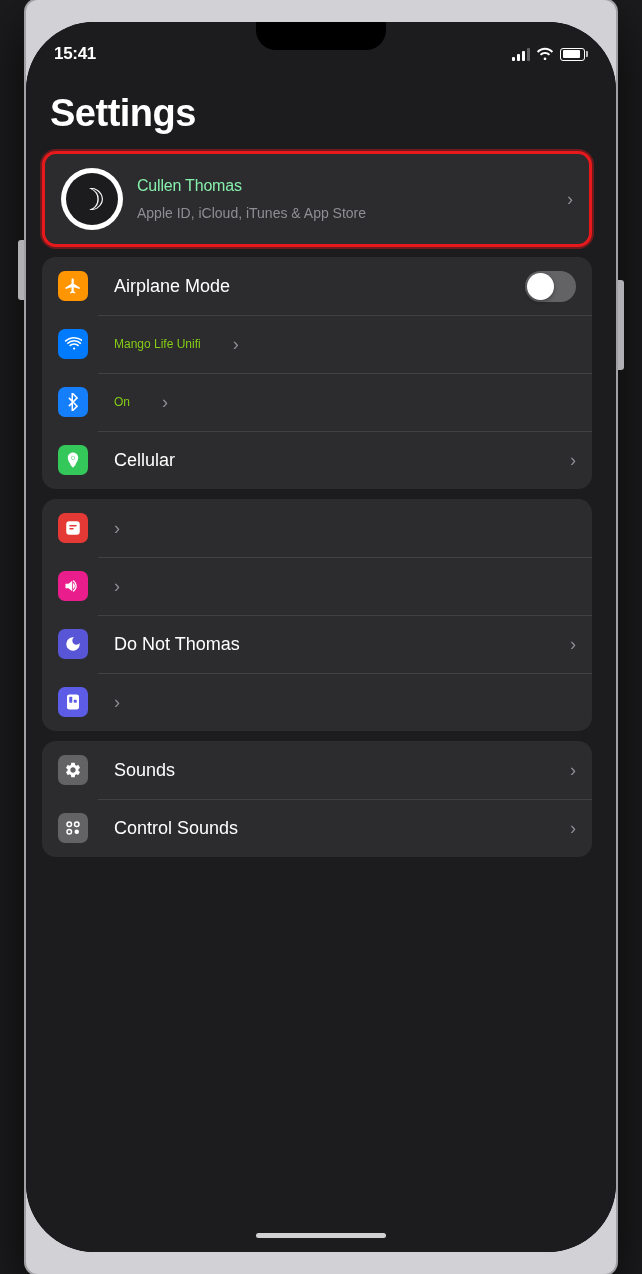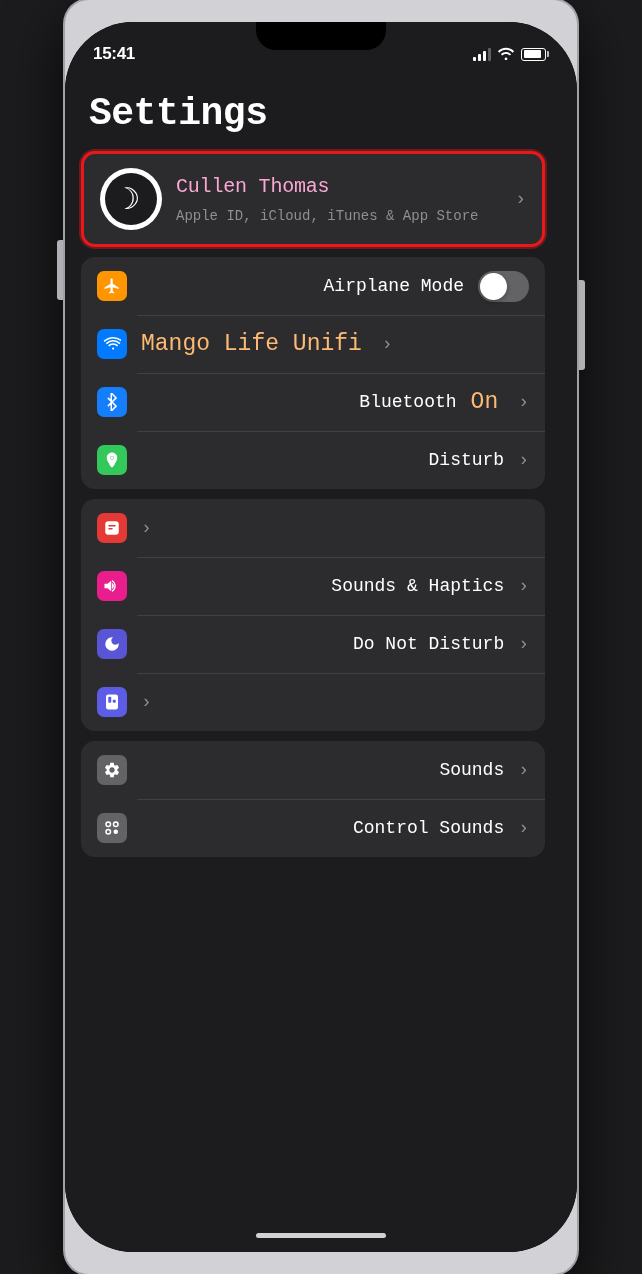--- a/index.html
+++ b/index.html
@@ -7,24 +7,24 @@
     body {
       background: #1c1c1e;
       display: flex;
       justify-content: center;
       align-items: center;
       min-height: 100vh;
       font-family: -apple-system, 'SF Pro Display', 'Helvetica Neue', Arial, sans-serif;
     }
 
     .phone-outer {
-      width: 512px;
+      width: 590px;
       height: 1274px;
       background: #d1d1d6;
-      border-radius: 24px;
+      border-radius: 12px;
       display: flex;
       justify-content: center;
       align-items: center;
       position: relative;
       box-shadow: 0 0 0 2px #a0a0a5, 0 20px 60px rgba(0,0,0,0.8);
     }
 
     .phone-inner {
       width: 600px;
       height: 1230px;
@@ -148,22 +148,21 @@
       height: 28px;
       background: #000;
       border-radius: 0 0 20px 20px;
       z-index: 10;
     }
 
     
     .content {
       flex: 1;
       overflow-y: auto;
-      padding: 0 16px 30px 0;
-      font-family: Liberation Mono, monospace;
+      padding: 0 8px 30px 0;
     }
 
     .content::-webkit-scrollbar {
       display: none;
     }
 
     
     .page-title {
       color: white;
       font-size: 38px;
@@ -211,22 +210,22 @@
     .crescent-icon {
       font-size: 30px;
       color: white;
     }
 
     .profile-info {
       flex: 1;
     }
 
     .profile-name {
-      color: #f9a8d4;
-      font-size: 20px;
+      color: #86efac;
+      font-size: 16px;
       font-weight: 400;
       letter-spacing: -0.2px;
     }
 
     .profile-subtitle {
       color: #8e8e93;
       font-size: 14px;
       margin-top: 10px;
     }
 
@@ -242,24 +241,23 @@
       background: #2c2c2e;
       border-radius: 14px;
       overflow: hidden;
     }
 
     .settings-row {
       display: flex;
       align-items: center;
       padding: 0 16px;
       height: 58px;
-      gap: 14px;
+      gap: 26px;
       cursor: pointer;
       position: relative;
-      text-align: right;
     }
 
     .settings-row:not(:last-child)::after {
       content: '';
       position: absolute;
       bottom: 0;
       left: 56px;
       right: 0;
       height: 0.5px;
       background: rgba(255,255,255,0.1);
@@ -288,22 +286,22 @@
     .icon-gray { background: #636366; }
 
     .setting-label {
       flex: 1;
       color: white;
       font-size: 18px;
       font-weight: 400;
     }
 
     .setting-value {
-      color: #fdba74;
-      font-size: 23px;
+      color: #84cc16;
+      font-size: 12px;
       margin-right: 6px;
     }
 
     .toggle {
       width: 51px;
       height: 31px;
       background: #636366;
       border-radius: 16px;
       position: relative;
       display: flex;
@@ -422,34 +420,33 @@
             <span class="setting-value">Mango Life Unifi</span>
             <span class="chevron">›</span>
           </div>
 
           <div class="settings-row">
             <div class="setting-icon icon-blue-dark">
               <svg class="icon-svg" viewBox="0 0 24 24" fill="none" stroke="white" stroke-width="2">
                 <polyline points="6.5,17.5 17.5,6.5 11,0 11,24 17.5,17.5 6.5,6.5"></polyline>
               </svg>
             </div>
-            <span class="setting-label">Bluetooth</span>
             <span class="setting-value">On</span>
             <span class="chevron">›</span>
           </div>
 
           <div class="settings-row">
             <div class="setting-icon icon-green">
               <svg class="icon-svg" viewBox="0 0 24 24" fill="white">
                 <path d="M12 2C8.13 2 5 5.13 5 9c0 5.25 7 13 7 13s7-7.75 7-13c0-3.87-3.13-7-7-7zm0 9.5c-1.38 0-2.5-1.12-2.5-2.5s1.12-2.5 2.5-2.5 2.5 1.12 2.5 2.5-1.12 2.5-2.5 2.5z"></path>
                 <circle cx="12" cy="9" r="2" fill="white"></circle>
                 <path d="M8 18 L12 22 L16 18" fill="white"></path>
               </svg>
             </div>
-            <span class="setting-label">Disturb</span>
+            <span class="setting-label">Cellular</span>
             <span class="chevron">›</span>
           </div>
         </div>
 
         <div class="settings-group">
 
           <div class="settings-row">
             <div class="setting-icon icon-red">
               <svg class="icon-svg" viewBox="0 0 24 24" fill="white">
                 <rect x="3" y="3" width="18" height="18" rx="4" fill="white"></rect>
@@ -461,31 +458,30 @@
           </div>
 
           <div class="settings-row">
             <div class="setting-icon icon-pink">
               <svg class="icon-svg" viewBox="0 0 24 24" fill="white">
                 <polygon points="11,5 6,9 2,9 2,15 6,15 11,19"></polygon>
                 <path d="M14.5 12c0-1.77-1.02-3.29-2.5-4.03v8.06c1.48-.74 2.5-2.26 2.5-4.03z"></path>
                 <path d="M17 12c0 3.53-2.04 6.58-5 8.05v-2.09c1.95-1.29 3.27-3.52 3.27-5.96s-1.32-4.67-3.27-5.96V3.95c2.96 1.47 5 4.52 5 8.05z"></path>
               </svg>
             </div>
-            <span class="setting-label">Sounds &amp; Haptics</span>
             <span class="chevron">›</span>
           </div>
 
           <div class="settings-row">
             <div class="setting-icon icon-purple">
               <svg class="icon-svg" viewBox="0 0 24 24" fill="white">
                 <path d="M12 3a9 9 0 1 0 9 9c0-.46-.04-.92-.1-1.36-.98 1.37-2.58 2.26-4.4 2.26-2.98 0-5.4-2.42-5.4-5.4 0-1.81.89-3.42 2.26-4.4-.44-.06-.9-.1-1.36-.1z"></path>
               </svg>
             </div>
-            <span class="setting-label">Do Not Disturb</span>
+            <span class="setting-label">Do Not Thomas</span>
             <span class="chevron">›</span>
           </div>
 
           <div class="settings-row">
             <div class="setting-icon icon-indigo">
               <svg class="icon-svg" viewBox="0 0 24 24" fill="white">
                 <rect x="4" y="2" width="16" height="20" rx="3" fill="white"></rect>
                 <rect x="7" y="5" width="4" height="8" rx="1" fill="#5c5ce7"></rect>
                 <rect x="13" y="9" width="4" height="4" rx="1" fill="#5c5ce7"></rect>
               </svg>

